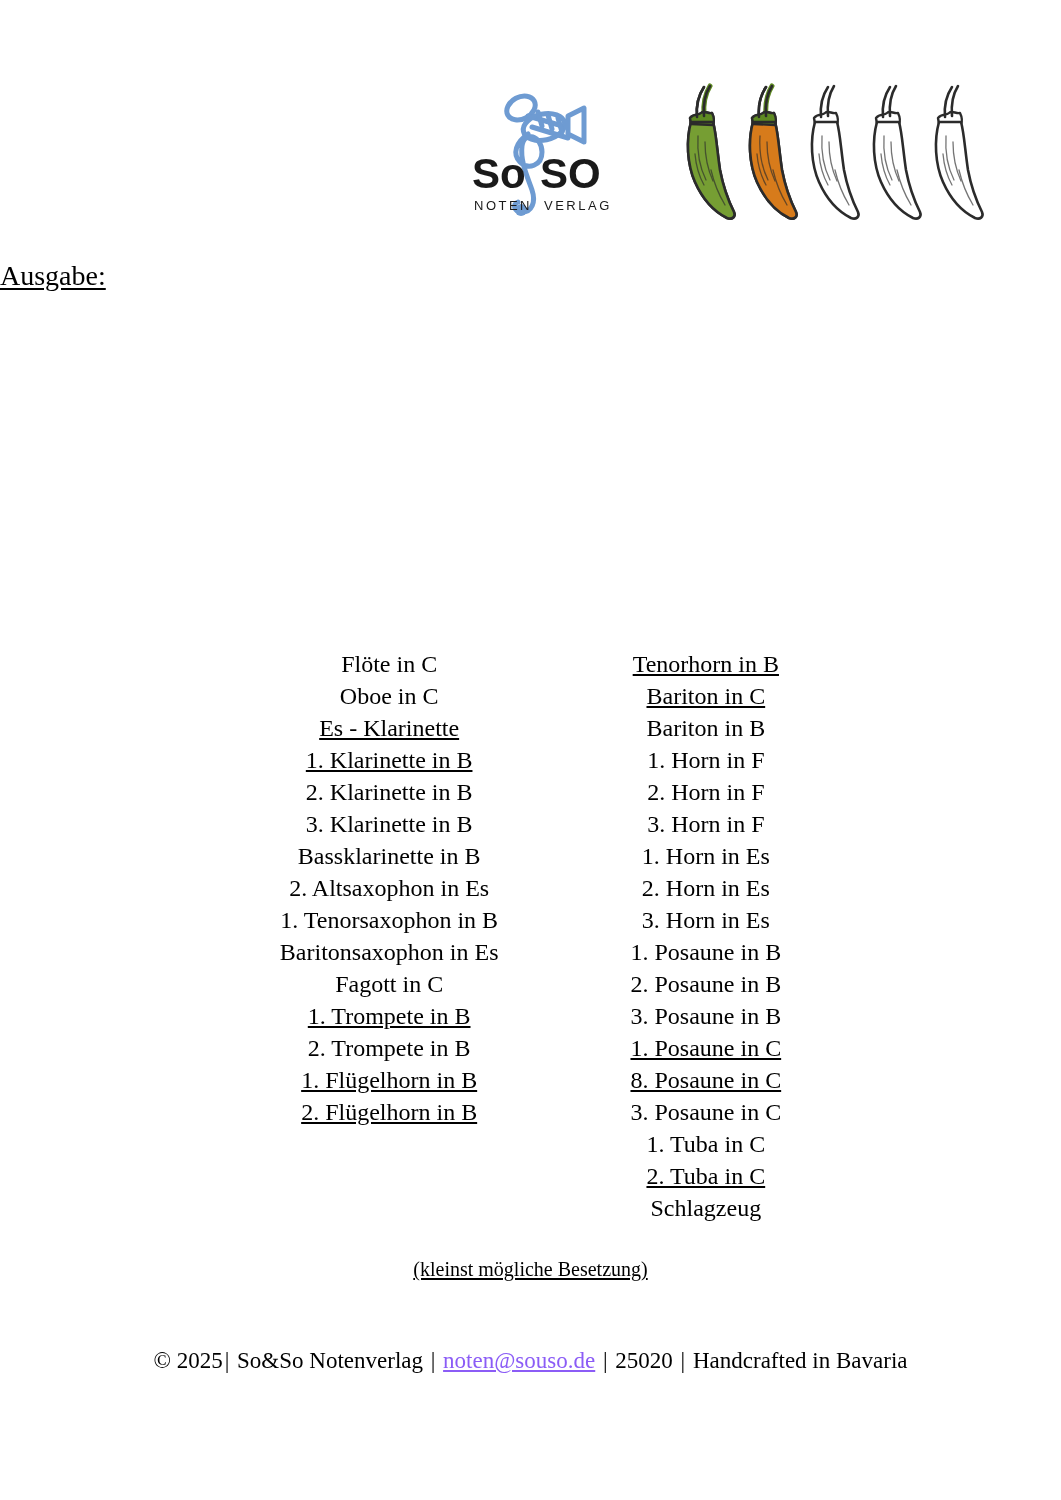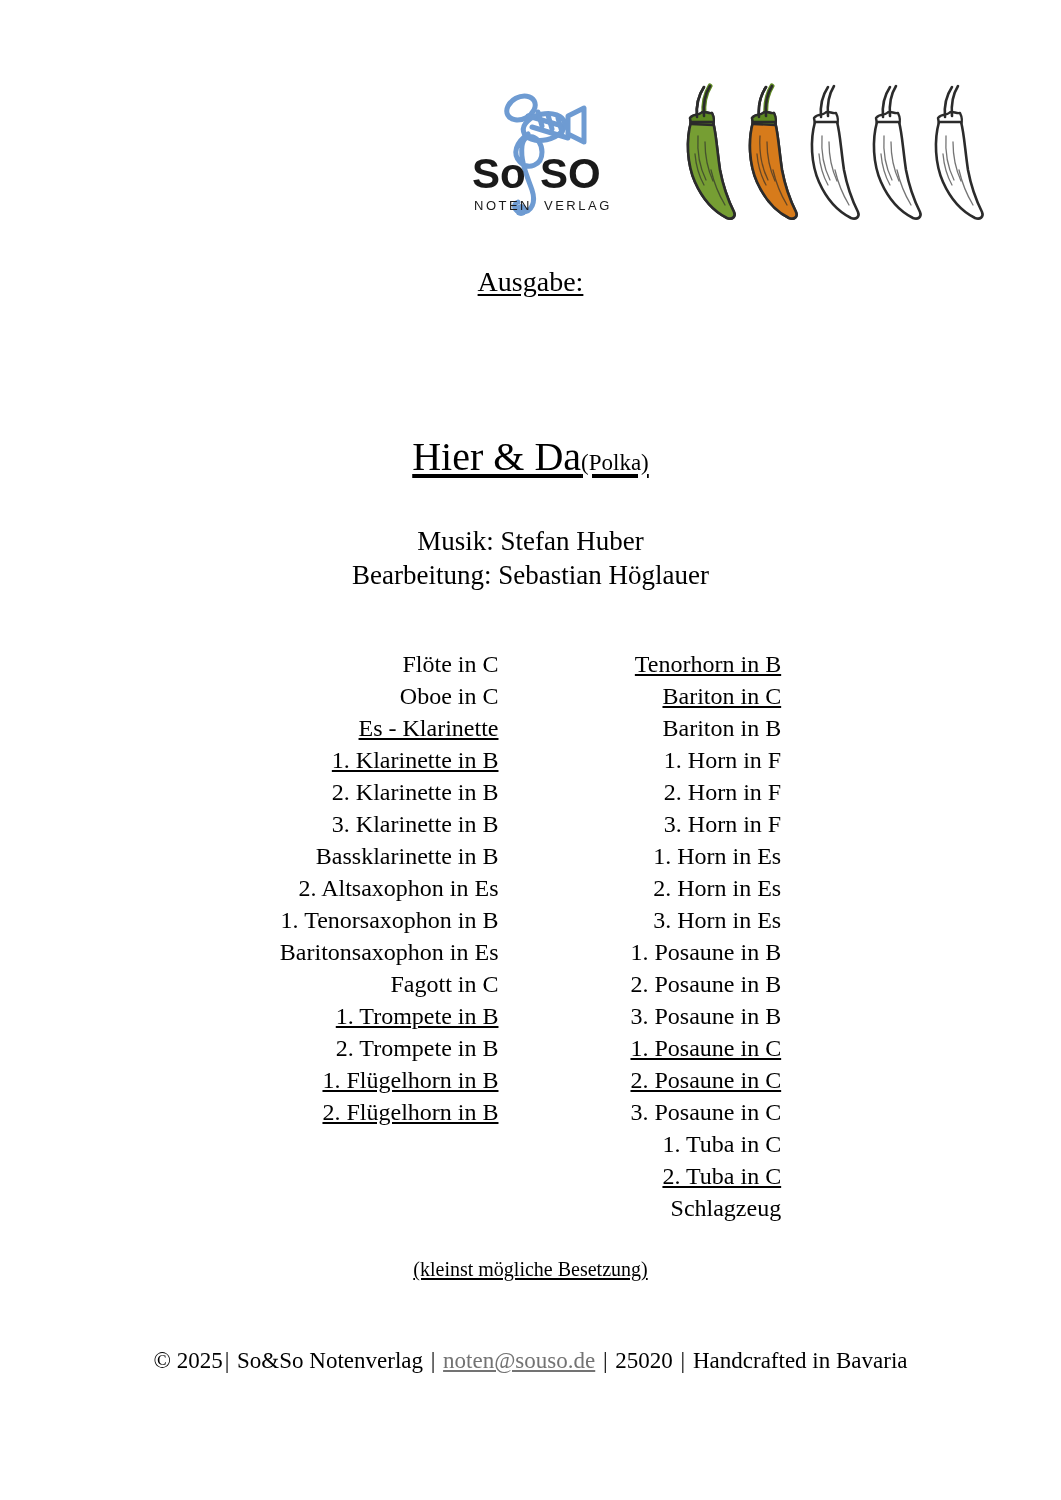--- a/index.html
+++ b/index.html
@@ -41,23 +41,23 @@
     top: 6px;
     width: 330px;
     height: 155px;
   }
   .chili-rating svg { display: block; }
 
   
   .edition-block {
     position: absolute;
     left: 0;
-    top: 264px;
-    width: 1061px;
-    text-align: center;
+    top: 258px;
+    width: 1061px;
+    text-align: left;
   }
   .edition-label {
     font-size: 28px;
     line-height: 36px;
     text-decoration: underline;
     text-underline-offset: 3px;
   }
   .edition-name {
     font-size: 38px;
     line-height: 48px;
@@ -98,21 +98,21 @@
     left: 0;
     top: 648px;
     width: 1061px;
     display: flex;
     justify-content: center;
     gap: 132px;
   }
   .inst-col {
     display: flex;
     flex-direction: column;
-    align-items: flex-end;
+    align-items: center;
   }
   .inst-item {
     font-size: 24px;
     line-height: 32px;
     white-space: nowrap;
   }
   .inst-item.underlined {
     text-decoration: underline;
     text-underline-offset: 2px;
   }
@@ -138,21 +138,21 @@
     top: 1346px;
     width: 1061px;
     text-align: center;
     font-size: 23px;
     line-height: 30px;
     white-space: nowrap;
   }
   .footer .email {
     text-decoration: underline;
     text-underline-offset: 2px;
-    color: #737373;
+    color: #8b5cf6;
   }
   .footer .sep { padding: 0 2px; }
 </style>
 </head>
 <body>
 
 <div class="page">
 
   <div class="header-band">
 
@@ -246,27 +246,20 @@
           <use href="#chili-shape"></use>
         </g>
       </svg>
     </div>
   </div>
 
   <div class="edition-block">
     <div class="edition-label">Ausgabe:</div>
   </div>
 
-  <div class="title-block">
-    <div class="piece-title"><span>Hier &amp; Da</span><span class="piece-subtitle">(Polka)</span></div>
-    <div class="credits">
-      <div class="credit-line">Musik: Stefan Huber</div>
-      <div class="credit-line">Bearbeitung: Sebastian Höglauer</div>
-    </div>
-  </div>
 
   <div class="instrumentation">
     <div class="inst-col">
         <div class="inst-item">Flöte in C</div>
         <div class="inst-item">Oboe in C</div>
         <div class="inst-item underlined">Es - Klarinette</div>
         <div class="inst-item underlined">1. Klarinette in B</div>
         <div class="inst-item">2. Klarinette in B</div>
         <div class="inst-item">3. Klarinette in B</div>
         <div class="inst-item">Bassklarinette in B</div>
@@ -286,21 +279,21 @@
         <div class="inst-item">1. Horn in F</div>
         <div class="inst-item">2. Horn in F</div>
         <div class="inst-item">3. Horn in F</div>
         <div class="inst-item">1. Horn in Es</div>
         <div class="inst-item">2. Horn in Es</div>
         <div class="inst-item">3. Horn in Es</div>
         <div class="inst-item">1. Posaune in B</div>
         <div class="inst-item">2. Posaune in B</div>
         <div class="inst-item">3. Posaune in B</div>
         <div class="inst-item underlined">1. Posaune in C</div>
-        <div class="inst-item underlined">2. Posaune in C</div>
+        <div class="inst-item underlined">8. Posaune in C</div>
         <div class="inst-item">3. Posaune in C</div>
         <div class="inst-item">1. Tuba in C</div>
         <div class="inst-item underlined">2. Tuba in C</div>
         <div class="inst-item">Schlagzeug</div>
       </div>
   </div>
 
   <div class="min-note">
     <span>(kleinst mögliche Besetzung)</span>
   </div>

